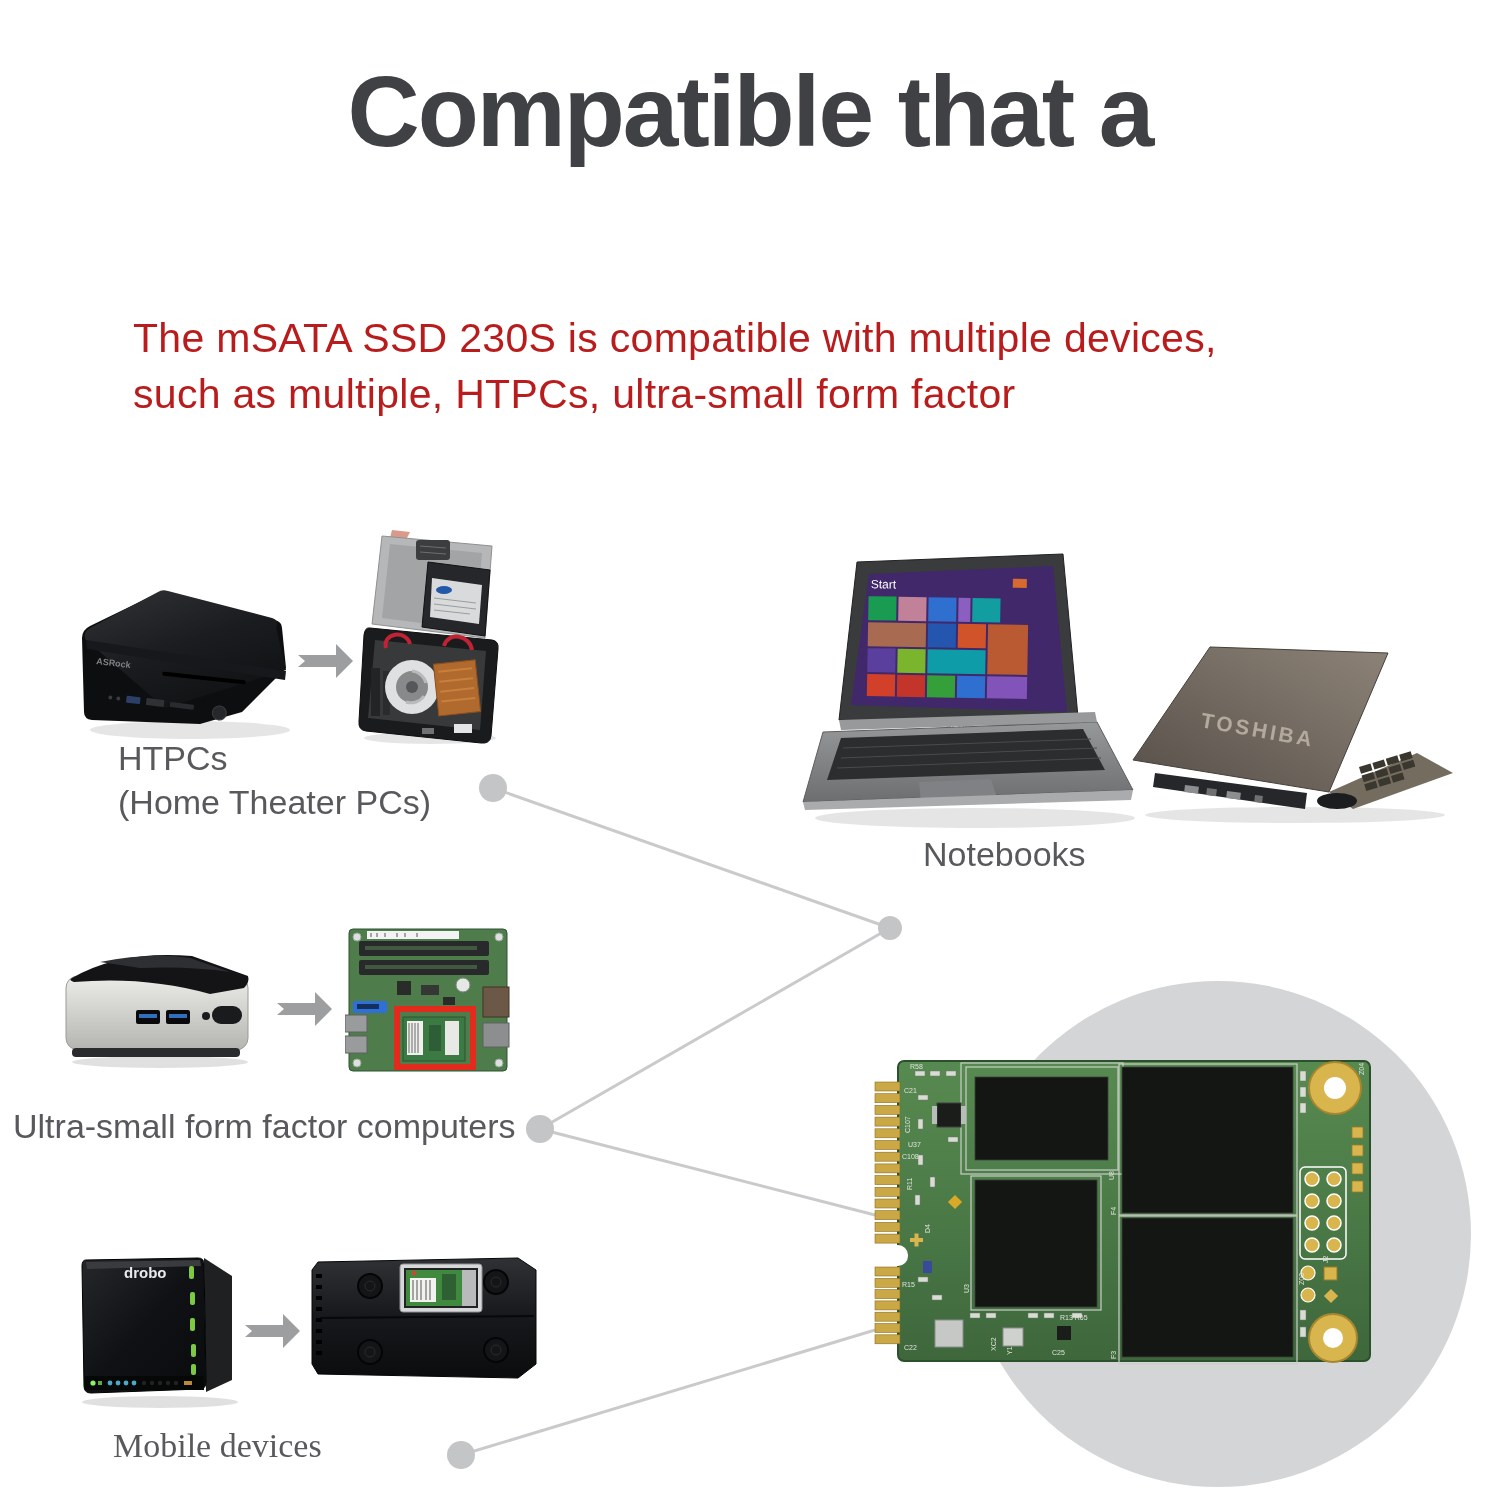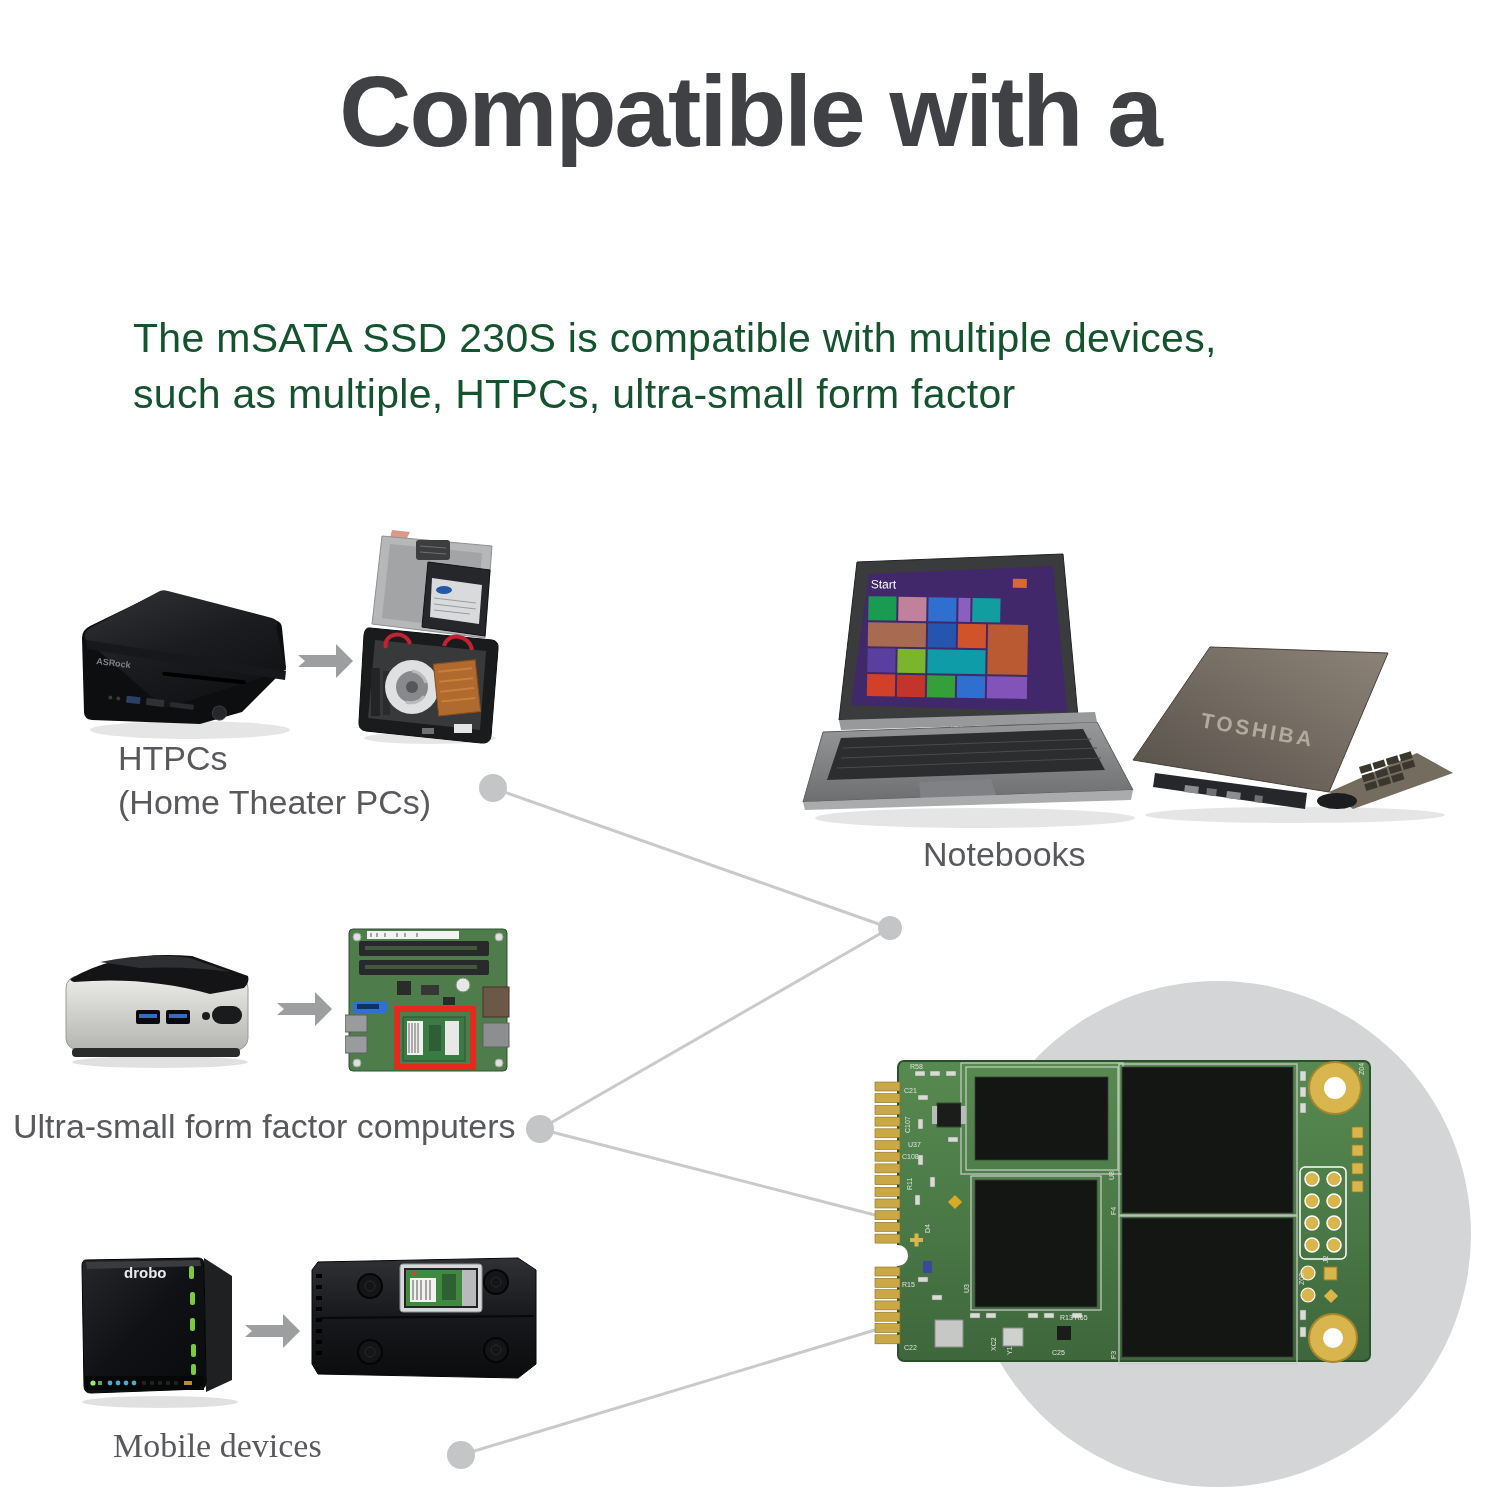--- a/index.html
+++ b/index.html
@@ -8,42 +8,42 @@
     font-family:"Liberation Sans", sans-serif;overflow:hidden;
   }
   .abs{position:absolute;}
   .headline{
     left:0;top:58px;width:1500px;text-align:center;
     font-size:100px;font-weight:700;line-height:1.07;letter-spacing:-2px;
     color:#3f4145;
   }
   .intro{
     left:133px;top:310px;width:1300px;
-    font-size:41px;font-weight:300;color:#14532d;line-height:56px;
+    font-size:41px;font-weight:300;color:#b91c1c;line-height:56px;
     letter-spacing:.3px;white-space:nowrap;
   }
   .dev-label{
     font-size:34px;font-weight:400;color:#58595c;text-align:left;line-height:44px;
   }
   .lbl-htpc{left:118px;top:736px;width:340px;}
   .lbl-notebooks{left:923px;top:832px;width:300px;}
   .lbl-usff{left:13px;top:1104px;width:440px;white-space:nowrap;}
   .lbl-mobile{left:113px;top:1424px;width:300px;font-family:Liberation Serif, serif;}
   .bg-circle{
     left:965px;top:981px;width:506px;height:506px;border-radius:50%;
     background:#d4d5d7;
   }
   svg{display:block;}
   text{font-family:"Liberation Sans", sans-serif;}
 </style>
 </head>
 <body>
 
 <div class="abs headline">
-  <div>Compatible with a</div>
+  <div>Compatible that a</div>
 </div>
 
 <div class="abs intro">
   <div>The mSATA SSD 230S is compatible with multiple devices,</div>
   <div>such as multiple, HTPCs, ultra-small form factor</div>
 </div>
 
 <div class="abs bg-circle"></div>
 
 <svg class="abs" style="left:0;top:0" width="1500" height="1500" viewBox="0 0 1500 1500">

